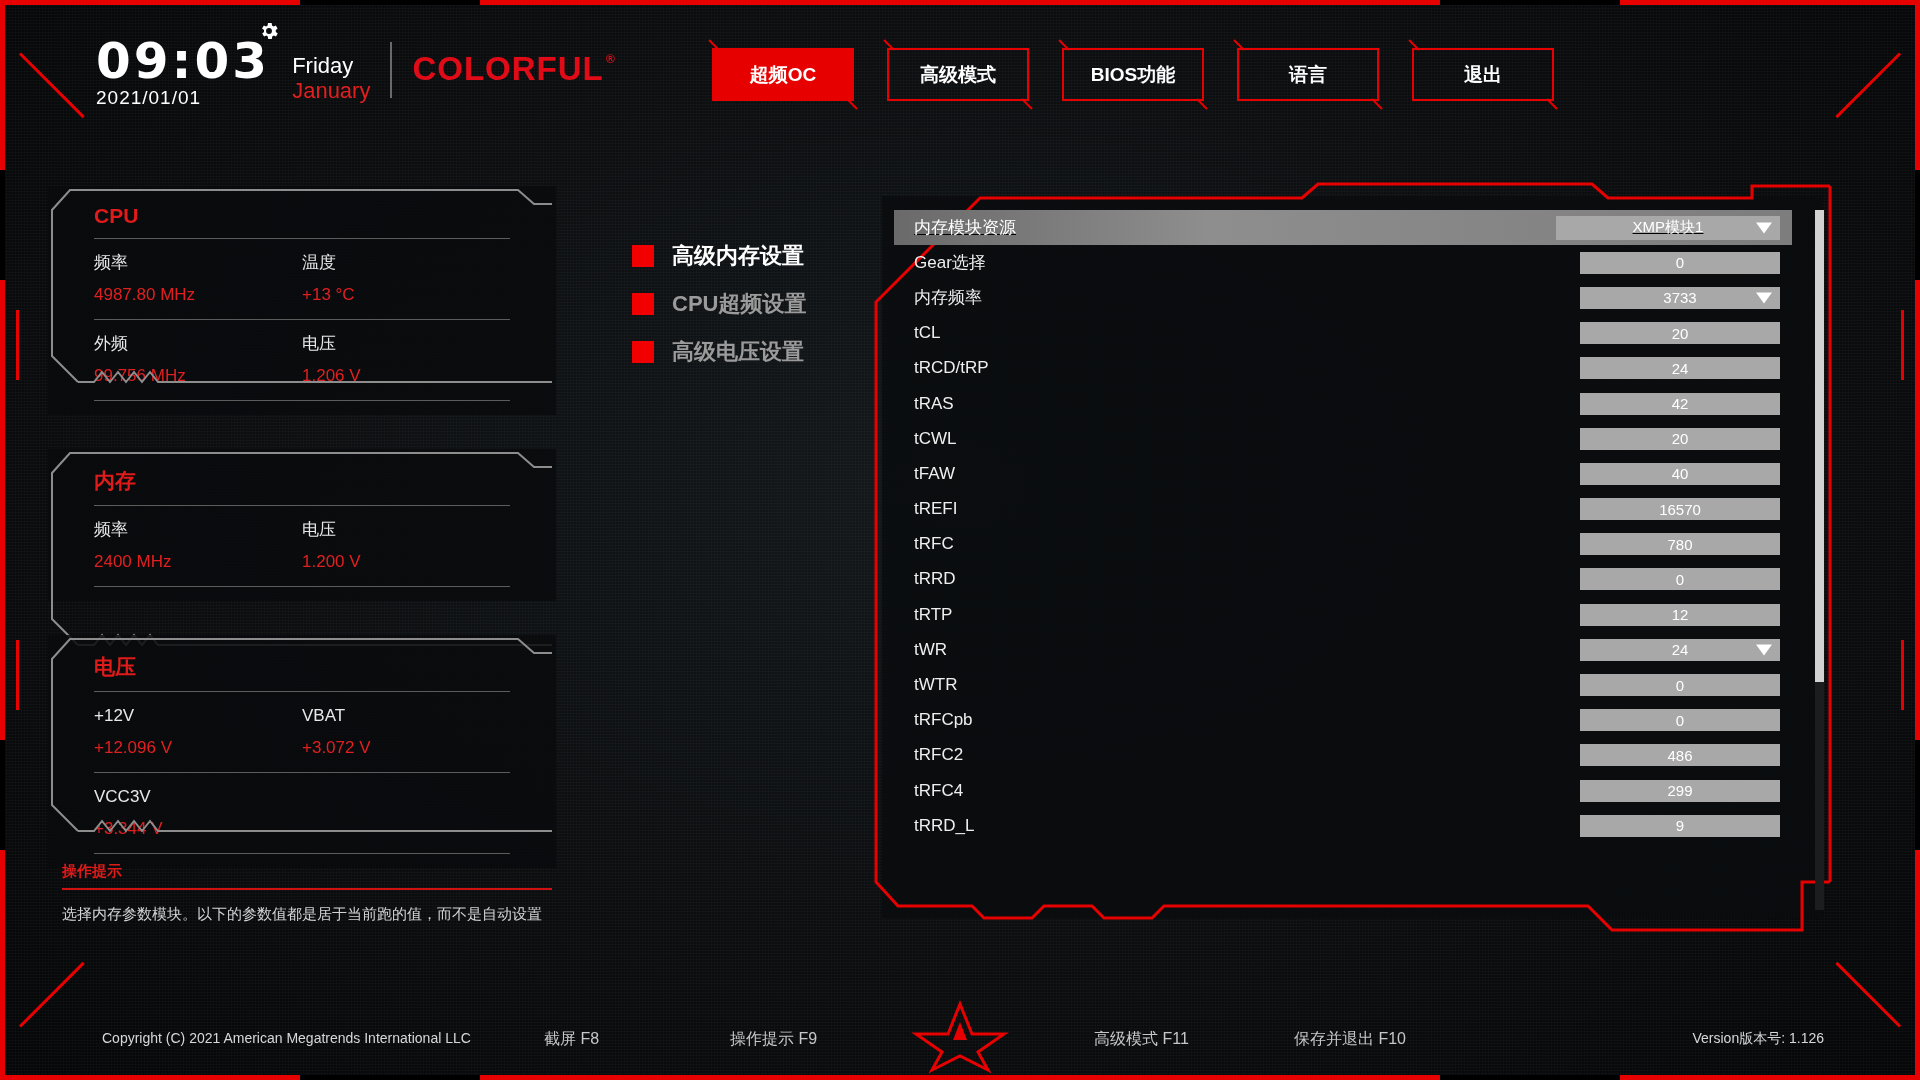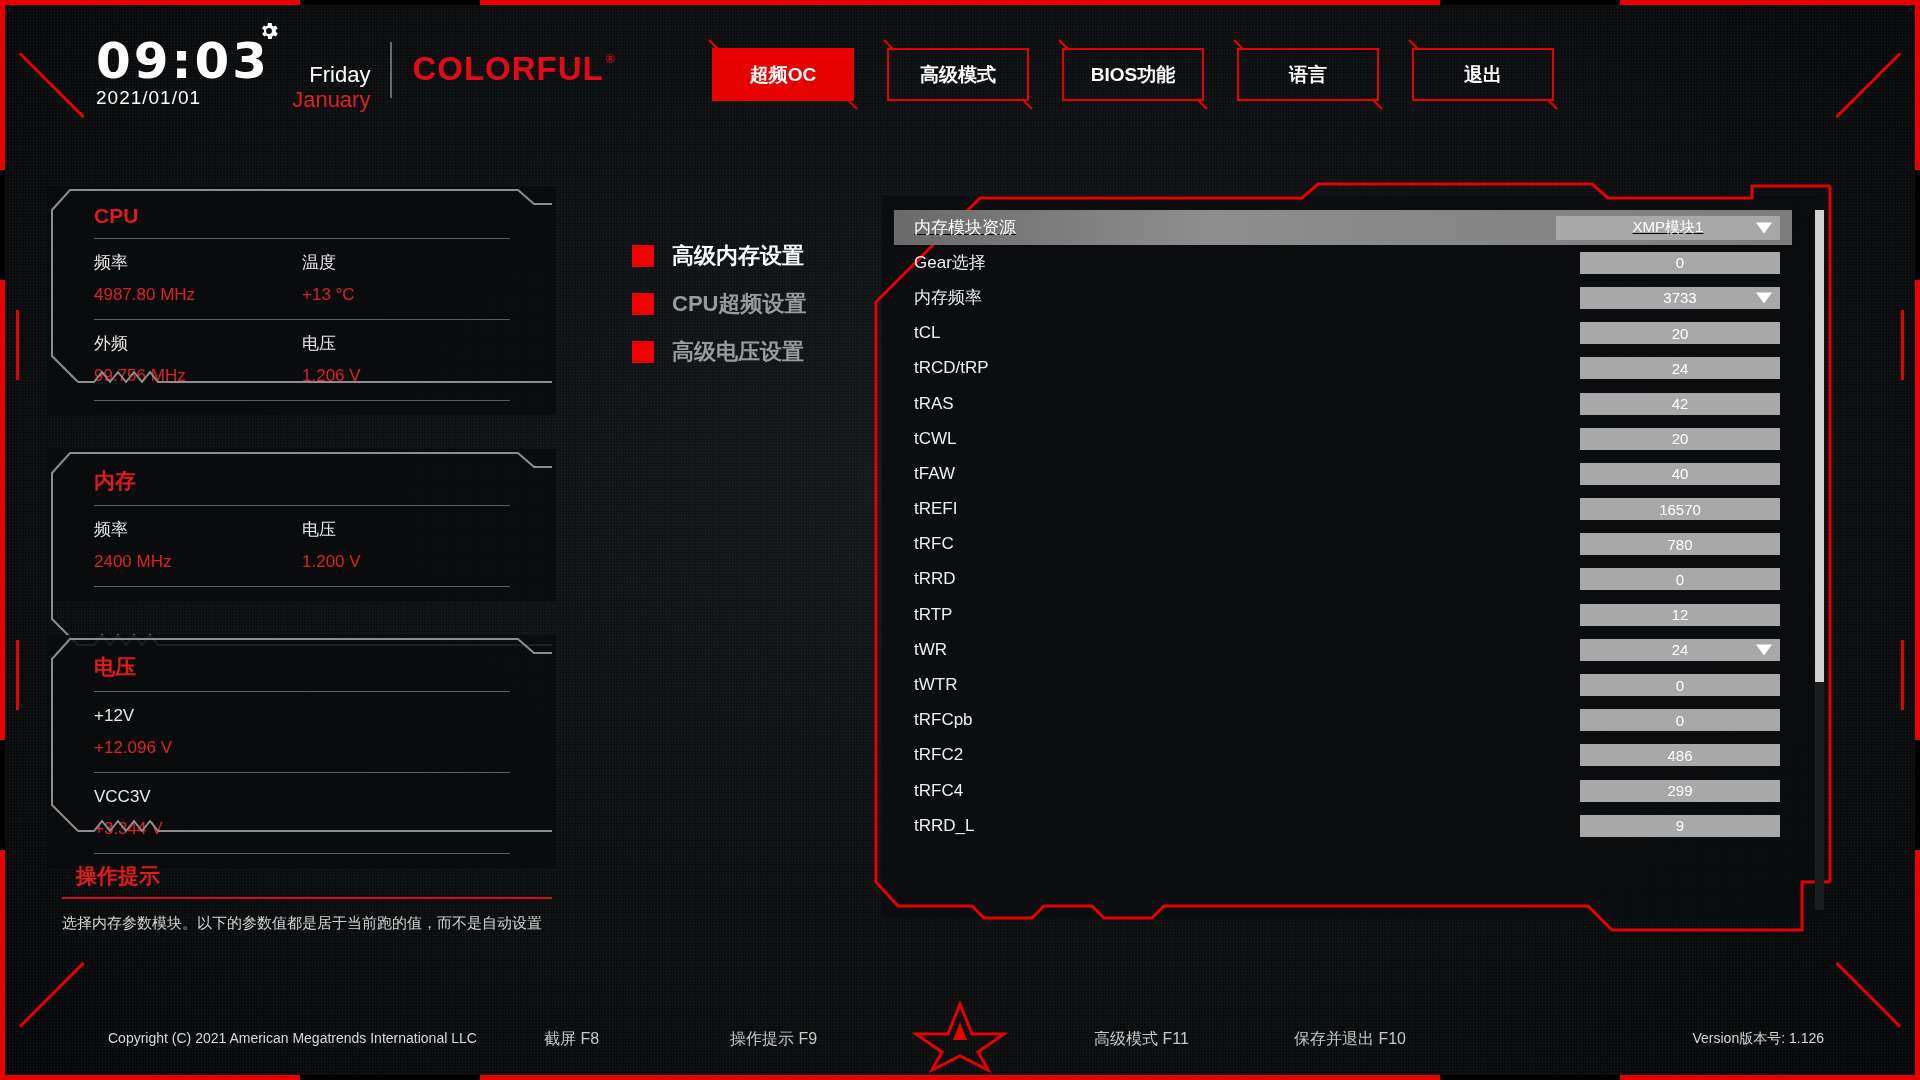--- a/index.html
+++ b/index.html
@@ -66,22 +66,22 @@
   .clock-date {
     font-family: "Liberation Sans", sans-serif;
     font-size: 19px; color: #ffffff; letter-spacing: 1px;
     margin-top: 2px; line-height: 20px;
   }
   .gear-icon {
     position: absolute; left: 162px; top: -16px;
     width: 22px; height: 22px; color: #fff;
   }
   .day-col {
-    margin-left: 22px; margin-top: 27px;
-    display: flex; flex-direction: column; text-align: right;
+    margin-left: 22px; margin-top: 18px;
+    display: flex; flex-direction: column;
   }
   .day-name { font-size: 22px; color: #ffffff; line-height: 24px; }
   .month-name { font-size: 22px; color: #e02020; line-height: 24px; margin-top: 1px; }
   .hdr-sep {
     width: 2px; height: 56px; background: #6a6a6a;
     margin-left: 20px; margin-top: 6px;
   }
   .brand {
     margin-left: 20px; margin-top: 14px;
     font-size: 33px; font-weight: 700; color: #e10b18;
@@ -132,21 +132,21 @@
 
   
   .midmenu { position: absolute; left: 632px; top: 232px; }
   .mi { display: flex; align-items: center; height: 48px; cursor: pointer; }
   .mi-sq { width: 22px; height: 22px; background: #f20000; margin-right: 18px; flex: none; }
   .mi-label { font-size: 22px; color: #9b9b9b; font-weight: 700; white-space: nowrap; }
   .mi.active .mi-label { color: #ffffff; }
 
   
   .hint { position: absolute; left: 62px; top: 862px; width: 490px; }
-  .hint-title { color: #e11a1a; font-size: 21px; font-weight: 700; margin-left: 14px; }
+  .hint-title { color: #e11a1a; font-size: 15px; font-weight: 700; }
   .hint-rule { height: 2px; background: #cf1111; margin: 7px 0 13px 0; }
   .hint-text { color: #d4d4d4; font-size: 15px; line-height: 22px; }
 
   
   .panel { position: absolute; left: 872px; top: 182px; width: 960px; height: 750px; }
   .panel-bg {
     position: absolute; inset: 14px 10px 14px 10px;
     background: rgba(10,12,14,0.9);
   }
   .panel-frame { position: absolute; inset: 0; }
@@ -180,21 +180,21 @@
     position: absolute; right: 8px; top: 28px; width: 9px; height: 700px;
     background: #1b1d1f;
   }
   .scroll-thumb {
     position: absolute; left: 0; top: 0; width: 9px; height: 472px; background: #d2d2d2;
   }
 
   
   .footer { position: absolute; left: 0; bottom: 0; width: 1920px; height: 80px; }
   .copyright {
-    position: absolute; left: 108px; top: 30px;
+    position: absolute; left: 102px; top: 30px;
     color: #d8d8d8; font-size: 14px;
   }
   .fkey { position: absolute; top: 29px; color: #c7c7c7; font-size: 16px; }
   .fk1 { left: 544px; } .fk2 { left: 730px; } .fk3 { left: 1094px; } .fk4 { left: 1294px; }
   .version { position: absolute; right: 96px; top: 30px; color: #d8d8d8; font-size: 14px; }
   .star { position: absolute; left: 50%; bottom: 2px; transform: translateX(-50%); }
 </style>
 </head>
 <body>
 
@@ -316,20 +316,24 @@
           <polyline points="30,196 4,170 4,24 22,4 470,4 486,18 504,18" fill="none" stroke="#8d8d8d" stroke-width="2"></polyline>
           <polyline points="30,196 46,196 54,186 62,196 70,186 78,196 86,186 94,196 102,186 110,196 504,196" fill="none" stroke="#8d8d8d" stroke-width="2"></polyline>
         </svg>
         <div class="card-title">电压</div>
         <div class="divider"></div>
         <div class="row">
           <div class="cell">
             <div class="cell-label">+12V</div>
             <div class="cell-value">+12.096 V</div>
           </div>
+          <div class="cell">
+            <div class="cell-label">VBAT</div>
+            <div class="cell-value">+3.072 V</div>
+          </div>
         </div>
         <div class="divider"></div>
         <div class="row">
           <div class="cell">
             <div class="cell-label">VCC3V</div>
             <div class="cell-value">+3.344 V</div>
           </div>
           <div class="cell">
             <div class="cell-label"></div>
             <div class="cell-value"></div>

